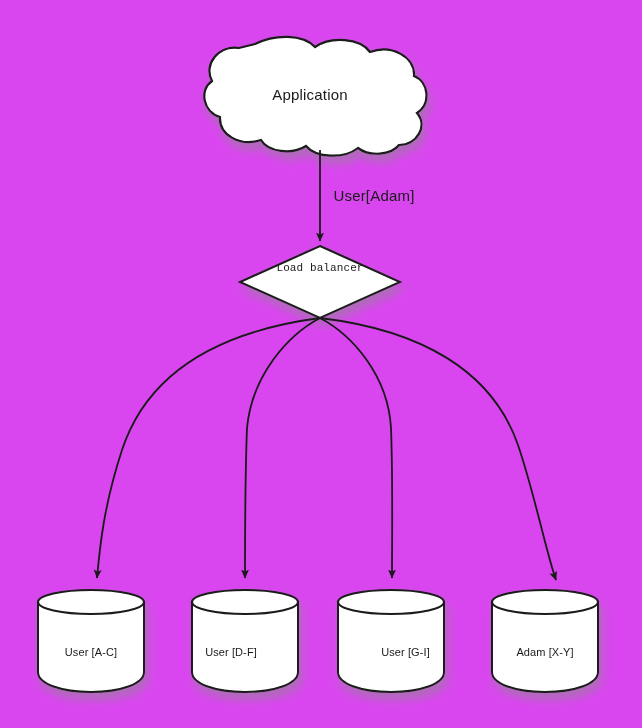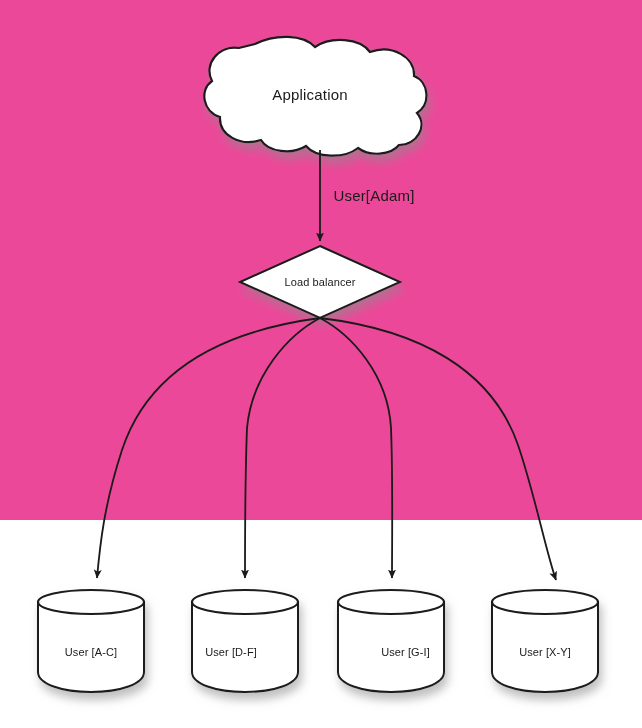--- a/index.html
+++ b/index.html
@@ -9,22 +9,22 @@
   }
   body {
     width: 642px;
     height: 728px;
     font-family: "Liberation Sans", sans-serif;
     overflow: hidden;
   }
   #diagram-canvas {
     position: relative;
     width: 642px;
-    height: 520px;
-    background: #ec4899;
+    height: 728px;
+    background: #d946ef;
   }
   #diagram-svg {
     position: absolute;
     top: 0;
     left: 0;
     width: 642px;
     height: 728px;
   }
   .node-label {
     position: absolute;
@@ -130,20 +130,20 @@
         <path fill="#ffffff" stroke="#1a1a1a" stroke-width="2" d="M 492 602 L 492 672 C 492 684 516 692 545 692 C 574 692 598 684 598 672 L 598 602 Z"></path>
         <ellipse cx="545" cy="602" rx="53" ry="12" fill="#ffffff" stroke="#1a1a1a" stroke-width="2"></ellipse>
       </g>
     </g>
   </svg>
 
   <div class="node-label" id="cloud-label" style="left:310px; top:94px;">Application</div>
 
   <div class="node-label" id="edge-label-main" style="left:374px; top:195px;">User[Adam]</div>
 
-  <div class="node-label" id="diamond-label" style="left:320px; top:282px;">Load balancer</div>
+  <div class="node-label" id="diamond-label" style="left:320px; top:268px;font-family:Liberation Mono, monospace;">Load balancer</div>
 
   <div class="node-label cylinder-label" style="left:91px; top:640px;">User [A-C]</div>
   <div class="node-label cylinder-label" style="left:231px; top:640px;">User [D-F]</div>
   <div class="node-label cylinder-label" style="left:391px; top:640px;padding-left:29px;">User [G-I]</div>
-  <div class="node-label cylinder-label" style="left:545px; top:640px;">User [X-Y]</div>
+  <div class="node-label cylinder-label" style="left:545px; top:640px;">Adam [X-Y]</div>
 
 </div>
 
 </body></html>

